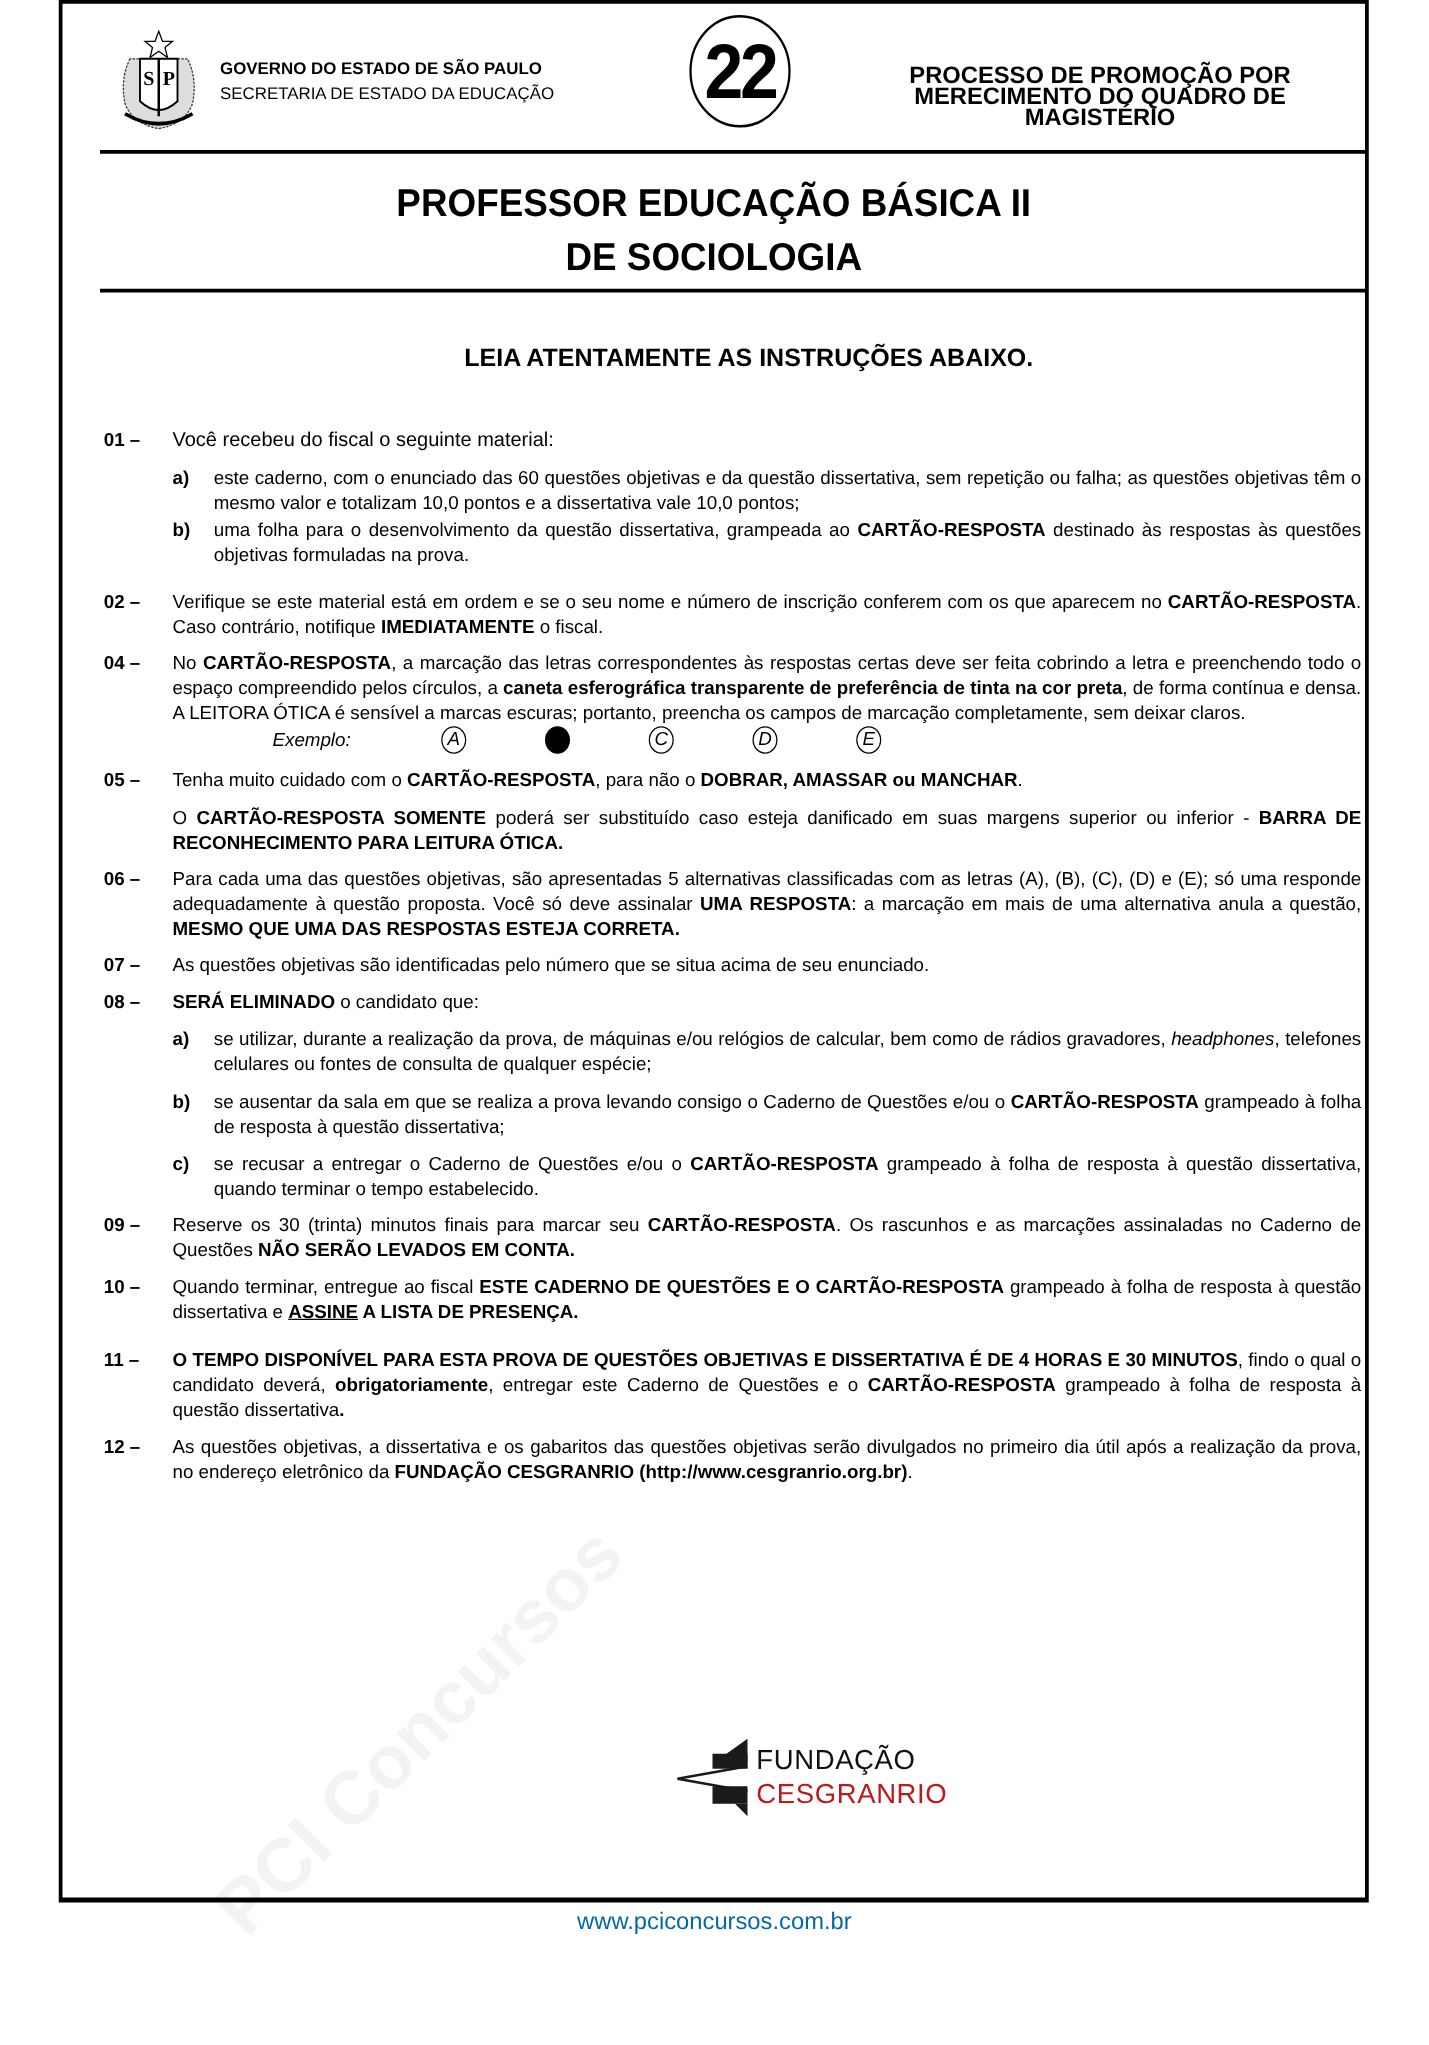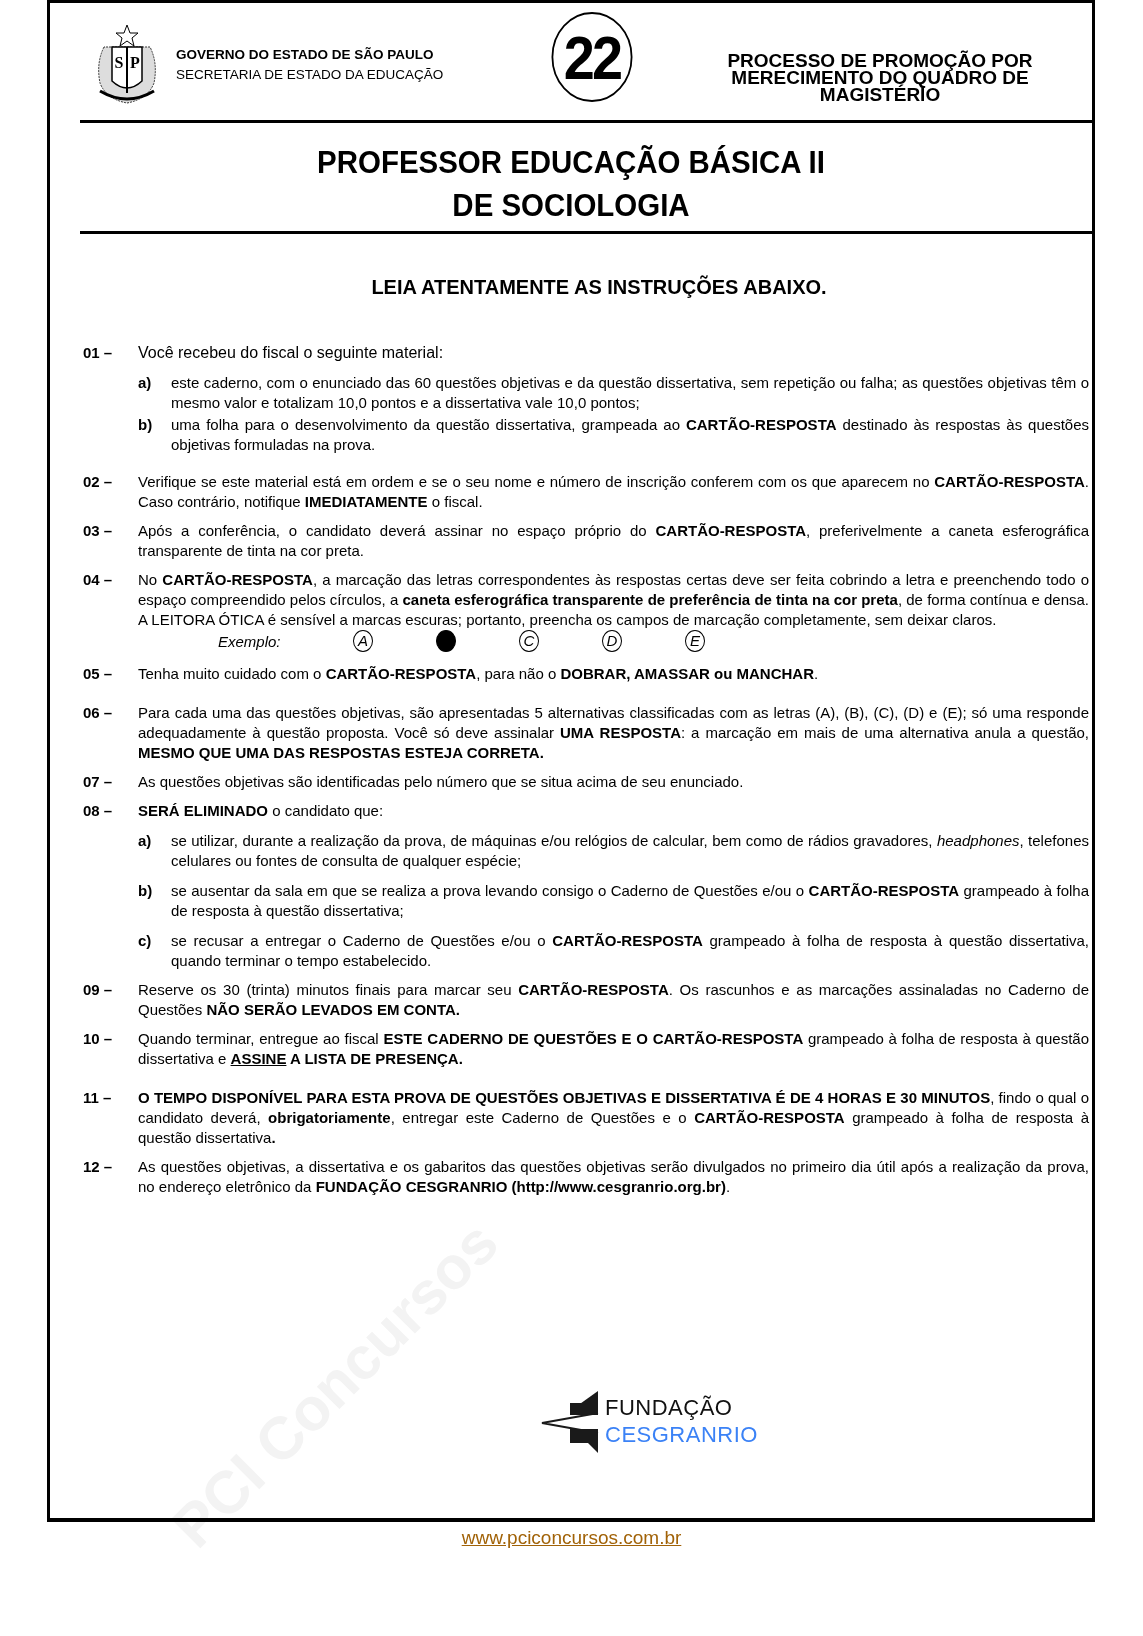--- a/index.html
+++ b/index.html
@@ -24,22 +24,22 @@
   .sub .t { flex:1; text-align:justify; }
   .b { font-weight:bold; }
   .u { text-decoration:underline; }
   .i { font-style:italic; }
   .ex { display:flex; align-items:flex-end; margin:0 0 12px 135px;font-style:italic; }
   .ex .lbl { width:135px; }
   .bubble { width:20px; height:22px; border:1.3px solid #000; border-radius:50%; display:inline-flex; align-items:center; justify-content:center; font-size:15px; margin-right:63px; box-sizing:border-box; }
   .bubble.filled { background:#000; }
   .logo { position:absolute; left:490px; top:1388px; width:200px; height:64px; }
   .logo .t1 { position:absolute; left:65px; top:4px; font-size:22px; color:#111; letter-spacing:0.5px; }
-  .logo .t2 { position:absolute; left:65px; top:31px; font-size:22px; color:#3b82f6; letter-spacing:0.5px; }
-  .footer { position:absolute; left:0; width:100%; top:1527px; text-align:center; color:#a16207; font-size:19px;text-decoration:underline; }
+  .logo .t2 { position:absolute; left:65px; top:31px; font-size:22px; color:#b91c1c; letter-spacing:0.5px; }
+  .footer { position:absolute; left:0; width:100%; top:1527px; text-align:center; color:#0369a1; font-size:19px; }
   .wm { position:absolute; left:120px; top:1350px; font-size:60px; color:#f3f3f3; transform:rotate(-45deg); font-weight:bold; }
 </style>
 </head>
 <body>
 
 <div class="wm">PCI Concursos</div>
 
 <div class="page">
   <div class="header">
     <svg class="crest" viewBox="0 0 70 86">
@@ -82,40 +82,37 @@
             <span class="l">b)</span>
             <span class="t"><span>uma folha para o desenvolvimento da questão dissertativa, grampeada ao </span><span class="b">CARTÃO-RESPOSTA</span><span> destinado às respostas às questões objetivas formuladas na prova.</span></span>
           </div>
       </div>
     </div>
     <div style="height:8px"></div>
     <div class="item">
       <span class="n">02 –</span>
       <span class="t"><span>Verifique se este material está em ordem e se o seu nome e número de inscrição conferem com os que aparecem no </span><span class="b">CARTÃO-RESPOSTA</span><span>. Caso contrário, notifique </span><span class="b">IMEDIATAMENTE</span><span> o fiscal.</span></span>
     </div>
-    <div class="item">
-      <span class="n">03 –</span>
-      <span class="t"><span>Após a conferência, o candidato deverá assinar no espaço próprio do </span><span class="b">CARTÃO-RESPOSTA</span><span>, preferivelmente a caneta esferográfica transparente de tinta na cor preta.</span></span>
-    </div>
     <div class="item" style="margin-bottom:0">
       <span class="n">04 –</span>
       <span class="t"><span>No </span><span class="b">CARTÃO-RESPOSTA</span><span>, a marcação das letras correspondentes às respostas certas deve ser feita cobrindo a letra e preenchendo todo o espaço compreendido pelos círculos, a </span><span class="b">caneta esferográfica transparente de preferência de tinta na cor preta</span><span>, de forma contínua e densa. A LEITORA ÓTICA é sensível a marcas escuras; portanto, preencha os campos de marcação completamente, sem deixar claros.</span></span>
     </div>
     <div class="ex">
       <span class="lbl">Exemplo:</span>
       <span class="bubble">A</span>
       <span class="bubble filled"></span>
       <span class="bubble">C</span>
       <span class="bubble">D</span>
       <span class="bubble">E</span>
     </div>
     <div class="item">
       <span class="n">05 –</span>
       <div class="t">
         <div style="margin-bottom:10px"><span>Tenha muito cuidado com o </span><span class="b">CARTÃO-RESPOSTA</span><span>, para não o  </span><span class="b">DOBRAR,  AMASSAR  ou  MANCHAR</span><span>.</span></div>
+        <div><span>O </span><span class="b">CARTÃO-RESPOSTA SOMENTE</span><span> poderá ser substituído caso esteja danificado em suas margens superior ou inferior - </span><span class="b">BARRA DE RECONHECIMENTO PARA LEITURA ÓTICA.</span></div>
       </div>
     </div>
     <div class="item">
       <span class="n">06 –</span>
       <span class="t"><span>Para cada uma das questões objetivas, são apresentadas 5 alternativas classificadas com as letras (A), (B), (C), (D) e (E); só uma responde adequadamente à questão proposta. Você só deve assinalar </span><span class="b">UMA RESPOSTA</span><span>: a marcação em mais de uma alternativa anula a questão, </span><span class="b">MESMO QUE UMA DAS RESPOSTAS ESTEJA CORRETA.</span></span>
     </div>
     <div class="item">
       <span class="n">07 –</span>
       <span class="t">As questões objetivas são identificadas pelo número que se situa acima de seu enunciado.</span>
     </div>

